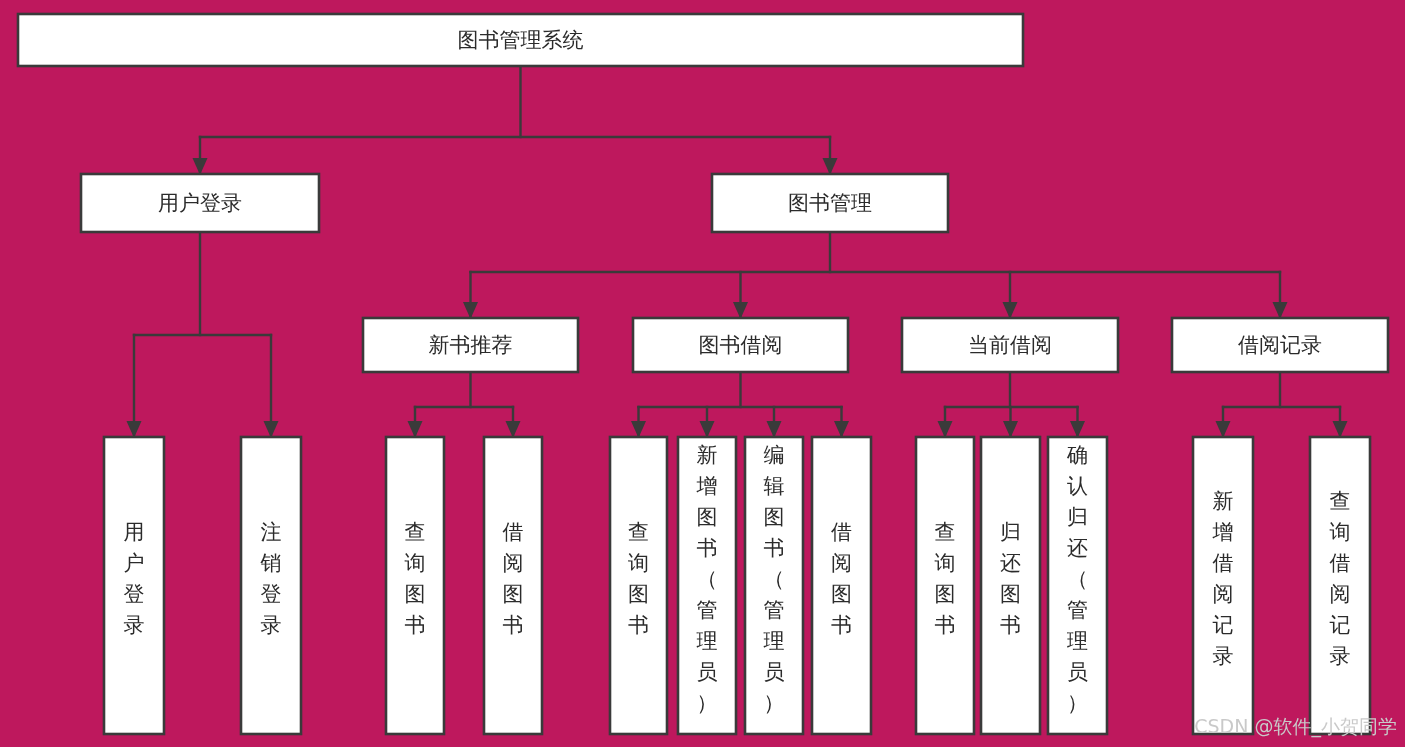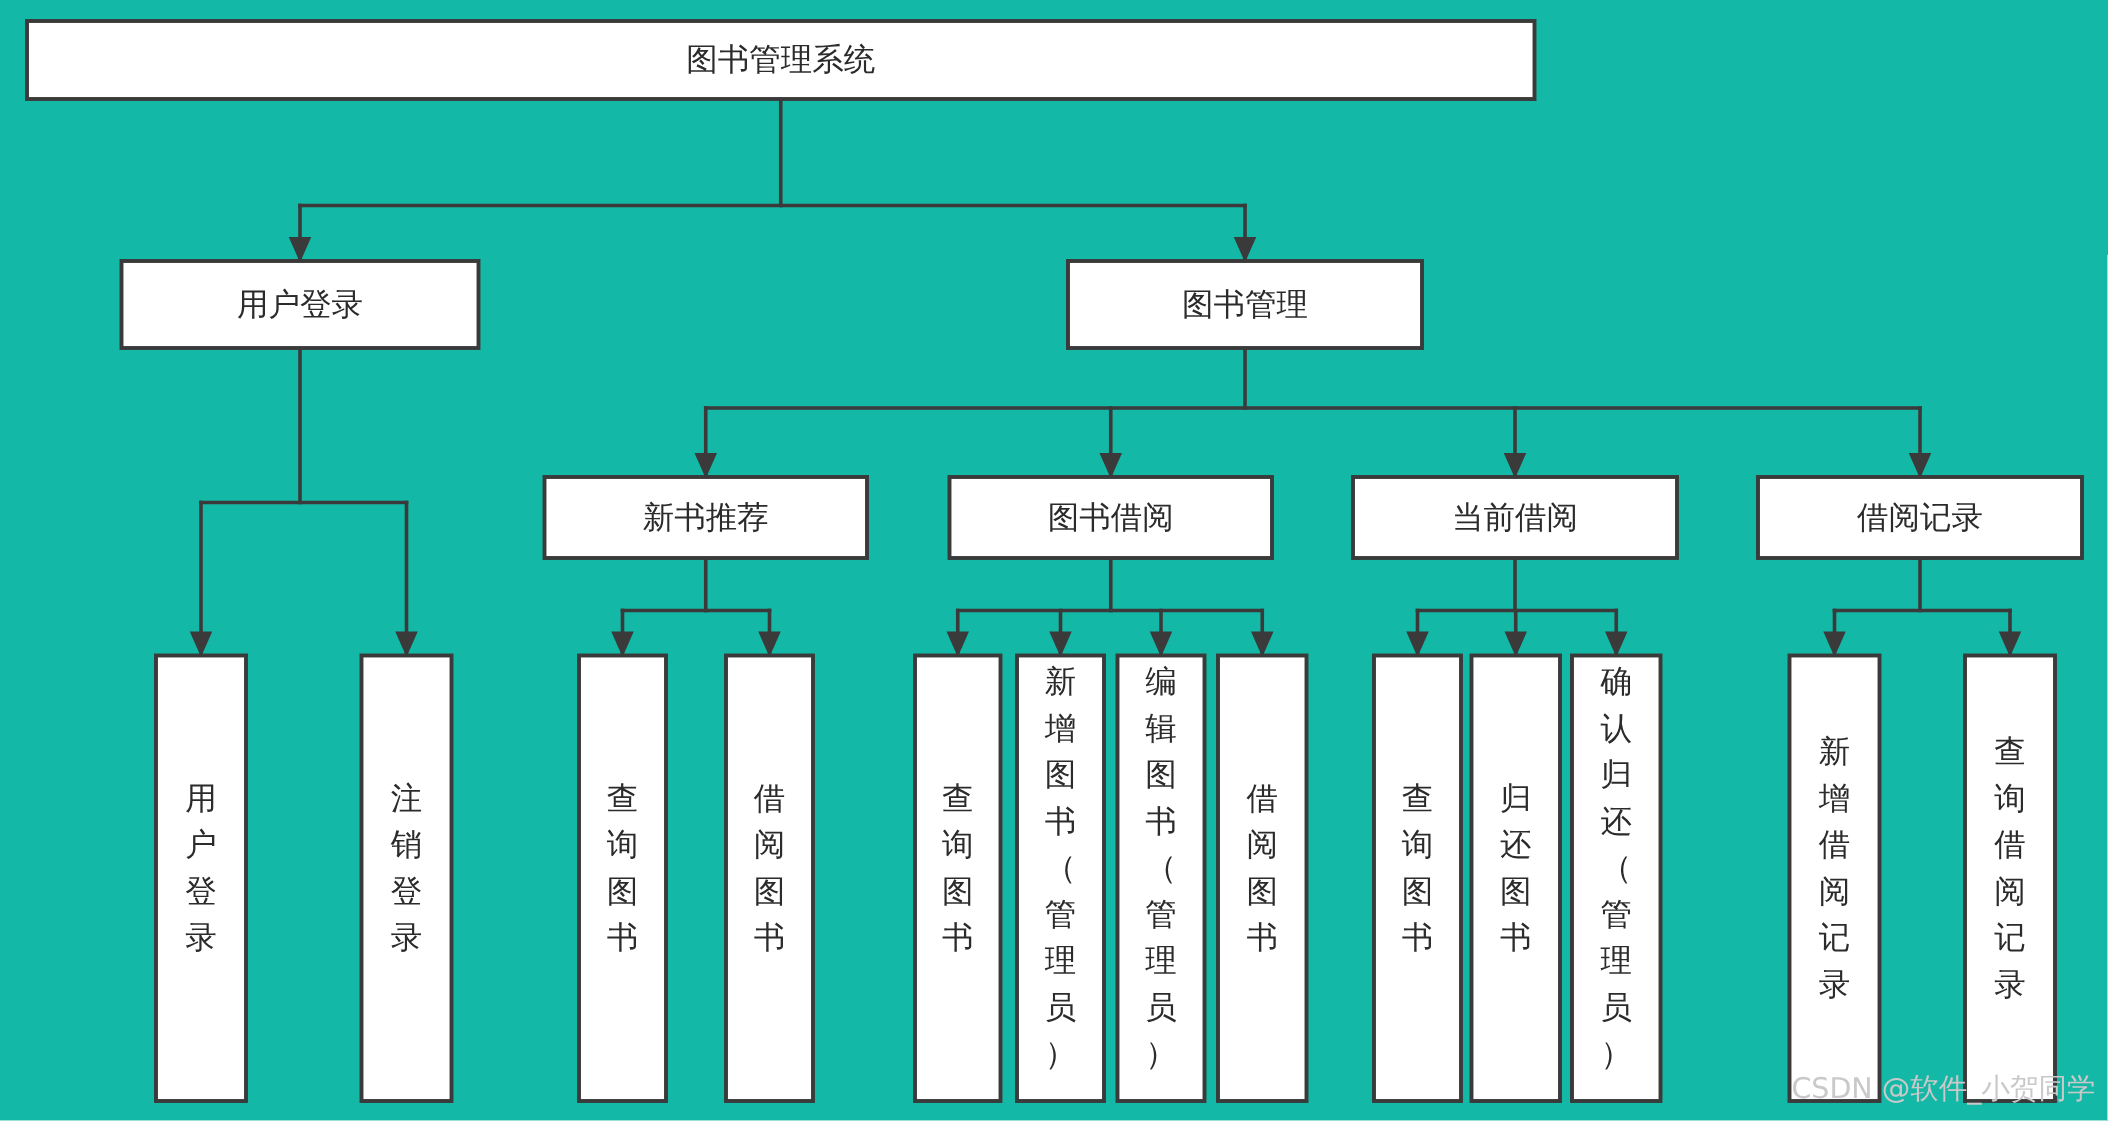--- a/index.html
+++ b/index.html
@@ -8,21 +8,21 @@
     padding: 0;
     background: #ffffff;
   }
   body {
     font-family: "DejaVu Sans", "Liberation Sans", sans-serif;
   }
   #diagram-root {
     position: relative;
     width: 1405px;
     height: 747px;
-    background: #14b8a6;
+    background: #be185d;
     overflow: hidden;
   }
   svg.diagram-canvas {
     position: absolute;
     left: 0;
     top: 0;
     width: 1405px;
     height: 747px;
     display: block;
   }

